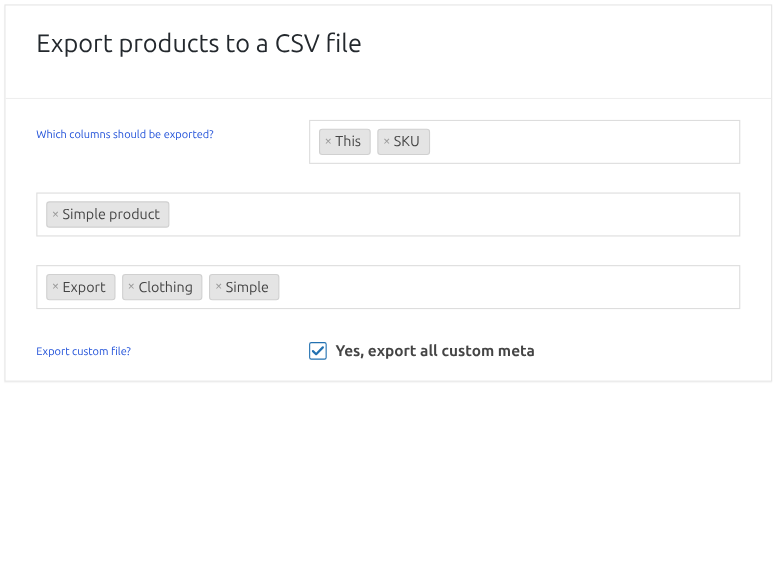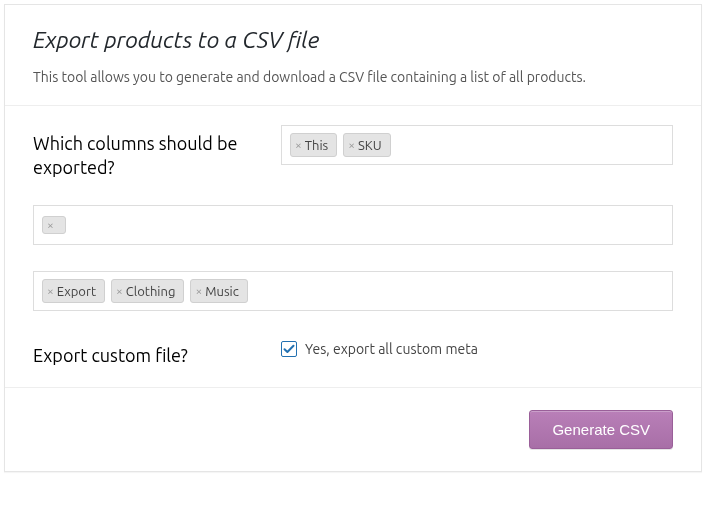--- a/index.html
+++ b/index.html
@@ -19,43 +19,42 @@
   }
   .panel-header {
     padding: 20px 28px 20px 28px;
   }
   h1 {
     margin: 0 0 14px 0;
     font-size: 23px;
     font-weight: 400;
     color: #23282d;
     line-height: 1.3;
-    font-style: italic;
   }
   .desc {
     margin: 0;
     color: #555;
     font-size: 14px;
   }
   .form-block {
     border-top: 1px solid #eee;
     padding: 6px 0;
   }
   .form-row {
     display: flex;
     align-items: flex-start;
     padding: 13px 28px;
   }
   .form-label {
     width: 248px;
     padding-right: 16px;
     padding-top: 6px;
-    color: #000000;
+    color: #1d4ed8;
     line-height: 1.35;
-    font-size: 18px;
+    font-size: 10px;
   }
   .form-control {
     flex: 1;
   }
   .tag-input {
     border: 1px solid #ddd;
     background: #fff;
     padding: 6px 8px;
     min-height: 40px;
     display: flex;
@@ -80,20 +79,21 @@
     margin-right: 3px;
     font-size: 12px;
     cursor: pointer;
     line-height: 1;
   }
   .checkbox-wrap {
     display: flex;
     align-items: center;
     gap: 8px;
     padding-top: 4px;
+    font-weight: bold;
   }
   .chk {
     position: relative;
     width: 16px;
     height: 16px;
     border: 1px solid #2271b1;
     background: #fff;
     border-radius: 2px;
     display: inline-flex;
     align-items: center;
@@ -119,21 +119,20 @@
     box-shadow: inset 0 1px 0 rgba(255,255,255,0.25), 0 1px 0 rgba(0,0,0,0.1);
   }
 </style>
 </head>
 <body>
 
 <div class="panel">
 
   <div class="panel-header">
     <h1>Export products to a CSV file</h1>
-    <p class="desc">This tool allows you to generate and download a CSV file containing a list of all products.</p>
   </div>
 
   <div class="form-block">
 
     <div class="form-row">
       <div class="form-label">Which columns should be exported?</div>
       <div class="form-control">
         <div class="tag-input">
             <span class="tag">
               <span class="tag-x">×</span>
@@ -145,39 +144,40 @@
             </span>
           </div>
       </div>
     </div>
 
     <div class="form-row">
       <div class="form-control">
         <div class="tag-input">
             <span class="tag">
               <span class="tag-x">×</span>
+              <span>Simple product</span>
             </span>
           </div>
       </div>
     </div>
 
     <div class="form-row">
       <div class="form-control">
         <div class="tag-input">
             <span class="tag">
               <span class="tag-x">×</span>
               <span>Export</span>
             </span>
             <span class="tag">
               <span class="tag-x">×</span>
               <span>Clothing</span>
             </span>
             <span class="tag">
               <span class="tag-x">×</span>
-              <span>Music</span>
+              <span>Simple</span>
             </span>
           </div>
       </div>
     </div>
 
     <div class="form-row">
       <div class="form-label">Export custom file?</div>
       <div class="form-control">
         <div class="checkbox-wrap">
           <span class="chk">
@@ -185,17 +185,14 @@
               <path d="M1.5 6.2 L4.4 9 L10.5 2.8" stroke="#2271b1" stroke-width="2" fill="none" stroke-linecap="round" stroke-linejoin="round"></path>
             </svg>
           </span>
           <span>Yes, export all custom meta</span>
         </div>
       </div>
     </div>
 
   </div>
 
-  <div class="footer">
-    <button class="btn">Generate CSV</button>
-  </div>
 
 </div>
 
 </body></html>

